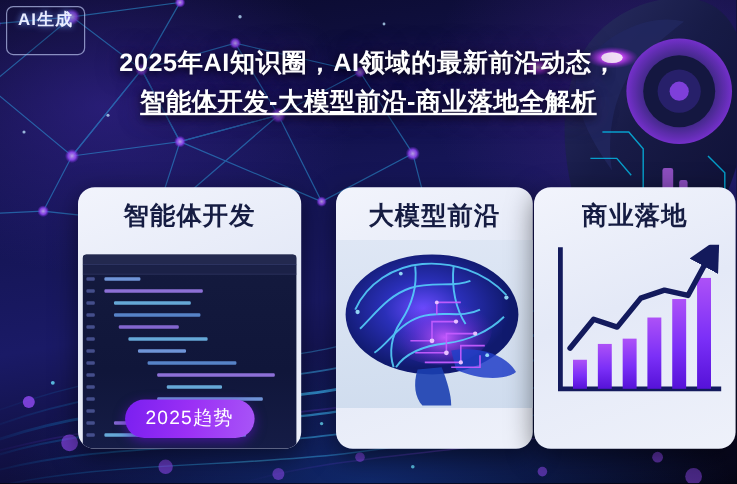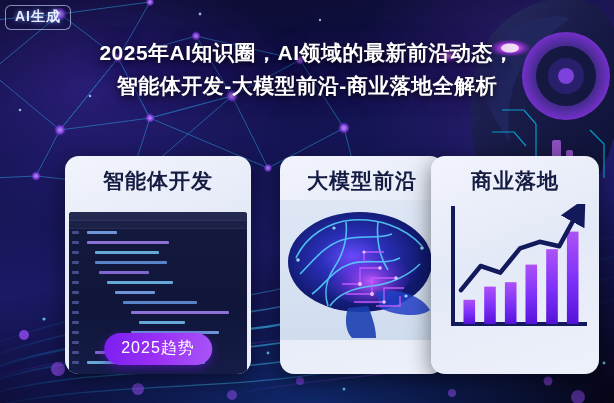--- a/index.html
+++ b/index.html
@@ -19,46 +19,46 @@
 
   
   .robot{position:absolute;right:-6px;top:-10px;width:180px;height:205px;opacity:.95;}
 
   
   .streaks{position:absolute;left:0;bottom:0;width:614px;height:180px;}
 
   
   .ai-badge{
     position:absolute;left:5px;top:5px;z-index:40;
-    padding:2px 9px 3px;border:1px solid rgba(200,210,255,.65);
+    padding:2px 9px 19px;border:1px solid rgba(200,210,255,.65);
     border-radius:6px;color:#e8ecff;font-size:14px;font-weight:700;
     letter-spacing:1px;text-shadow:0 0 5px rgba(120,160,255,.9);
     background:rgba(10,10,40,.18);
   }
 
   
   .headline{
     position:absolute;left:0;top:36px;width:614px;z-index:30;
     text-align:center;color:#ffffff;font-weight:700;
     font-size:21px;line-height:33px;letter-spacing:.5px;
     text-shadow:0 2px 7px rgba(0,0,0,.85),0 0 20px rgba(40,20,90,.9);
   }
-  .headline .l2{display:block;}
+  .headline .l2{display:block;text-decoration:underline;}
 
   
   .cards{position:absolute;left:0;top:156px;width:614px;height:218px;z-index:25;margin-left:36px;}
   .card{
     position:absolute;top:0;height:218px;border-radius:14px;overflow:hidden;
     background:linear-gradient(160deg,#f2f4fc 0%,#e4e9f7 45%,#eef1fa 100%);
     box-shadow:0 6px 22px rgba(0,0,0,.5);
     display:flex;flex-direction:column;align-items:center;
   }
   #card-1{left:29px;width:186px;}
   #card-2{left:244px;width:164px;}
-  #card-3{left:395px;width:168px;align-items:center;}
+  #card-3{left:409px;width:168px;align-items:center;}
   .card-title{
     color:#151c42;font-weight:700;font-size:21px;letter-spacing:1px;
     margin-top:12px;line-height:26px;z-index:4;position:relative;
   }
   .card-media{position:absolute;left:0;right:0;top:0;bottom:0;}
   .card-badge{
     position:absolute;bottom:9px;left:50%;transform:translateX(-50%);
     padding:5px 17px 6px;border-radius:20px;white-space:nowrap;
     background:linear-gradient(100deg,#7a1ff0 0%,#9b30f5 50%,#a855f7 100%);
     color:#fff;font-size:16px;font-weight:400;letter-spacing:1px;

